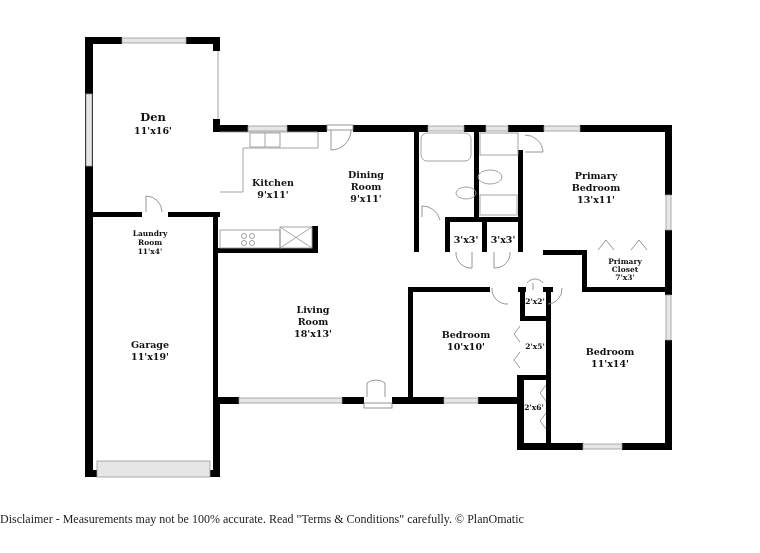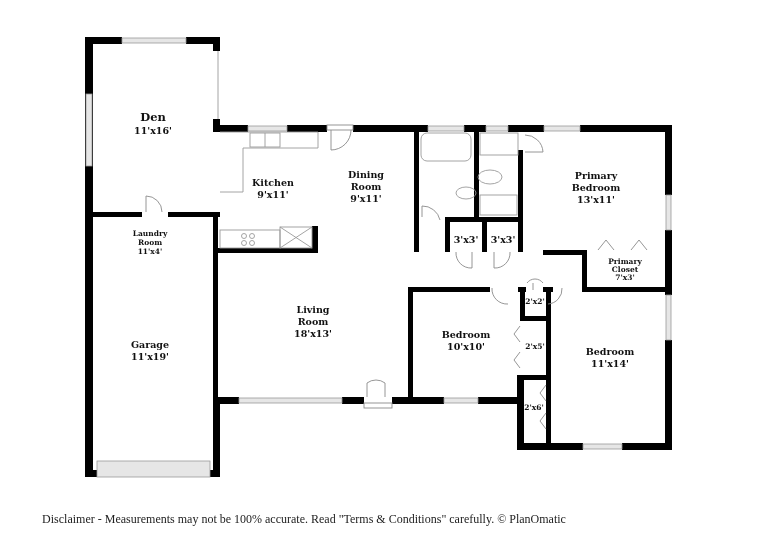--- a/index.html
+++ b/index.html
@@ -8,21 +8,21 @@
   #plan { position:absolute; left:0; top:0; width:760px; height:553px; }
   .wall { fill:#000; }
   .win { fill:#e6e6e6; stroke:#999; stroke-width:0.8; }
   .fix { fill:none; stroke:#9a9a9a; stroke-width:0.9; }
   .door { fill:none; stroke:#8a8a8a; stroke-width:0.9; }
   .lbl { font-family: "DejaVu Serif", "Liberation Serif", serif; font-weight:bold;
          fill:#111; text-anchor:middle; }
   .lbl-lg { font-size:11.5px; }
   .lbl-md { font-size:9.5px; }
   .lbl-sm { font-size:7.5px; }
-  .disclaimer { position:absolute; left:0; width:608px; top:512px; text-align:center;
+  .disclaimer { position:absolute; left:0; width:608px; top:512px; text-align:left;
                 font-family: "Liberation Serif", "DejaVu Serif", serif; font-size:12px; color:#222; }
 </style>
 </head>
 <body>
 
 <svg id="plan" viewBox="0 0 760 553" xmlns="http://www.w3.org/2000/svg">
 
   <g>
     <rect class="wall" x="85" y="37" width="8" height="440"></rect>
     <rect class="wall" x="85" y="37" width="37" height="7"></rect>

